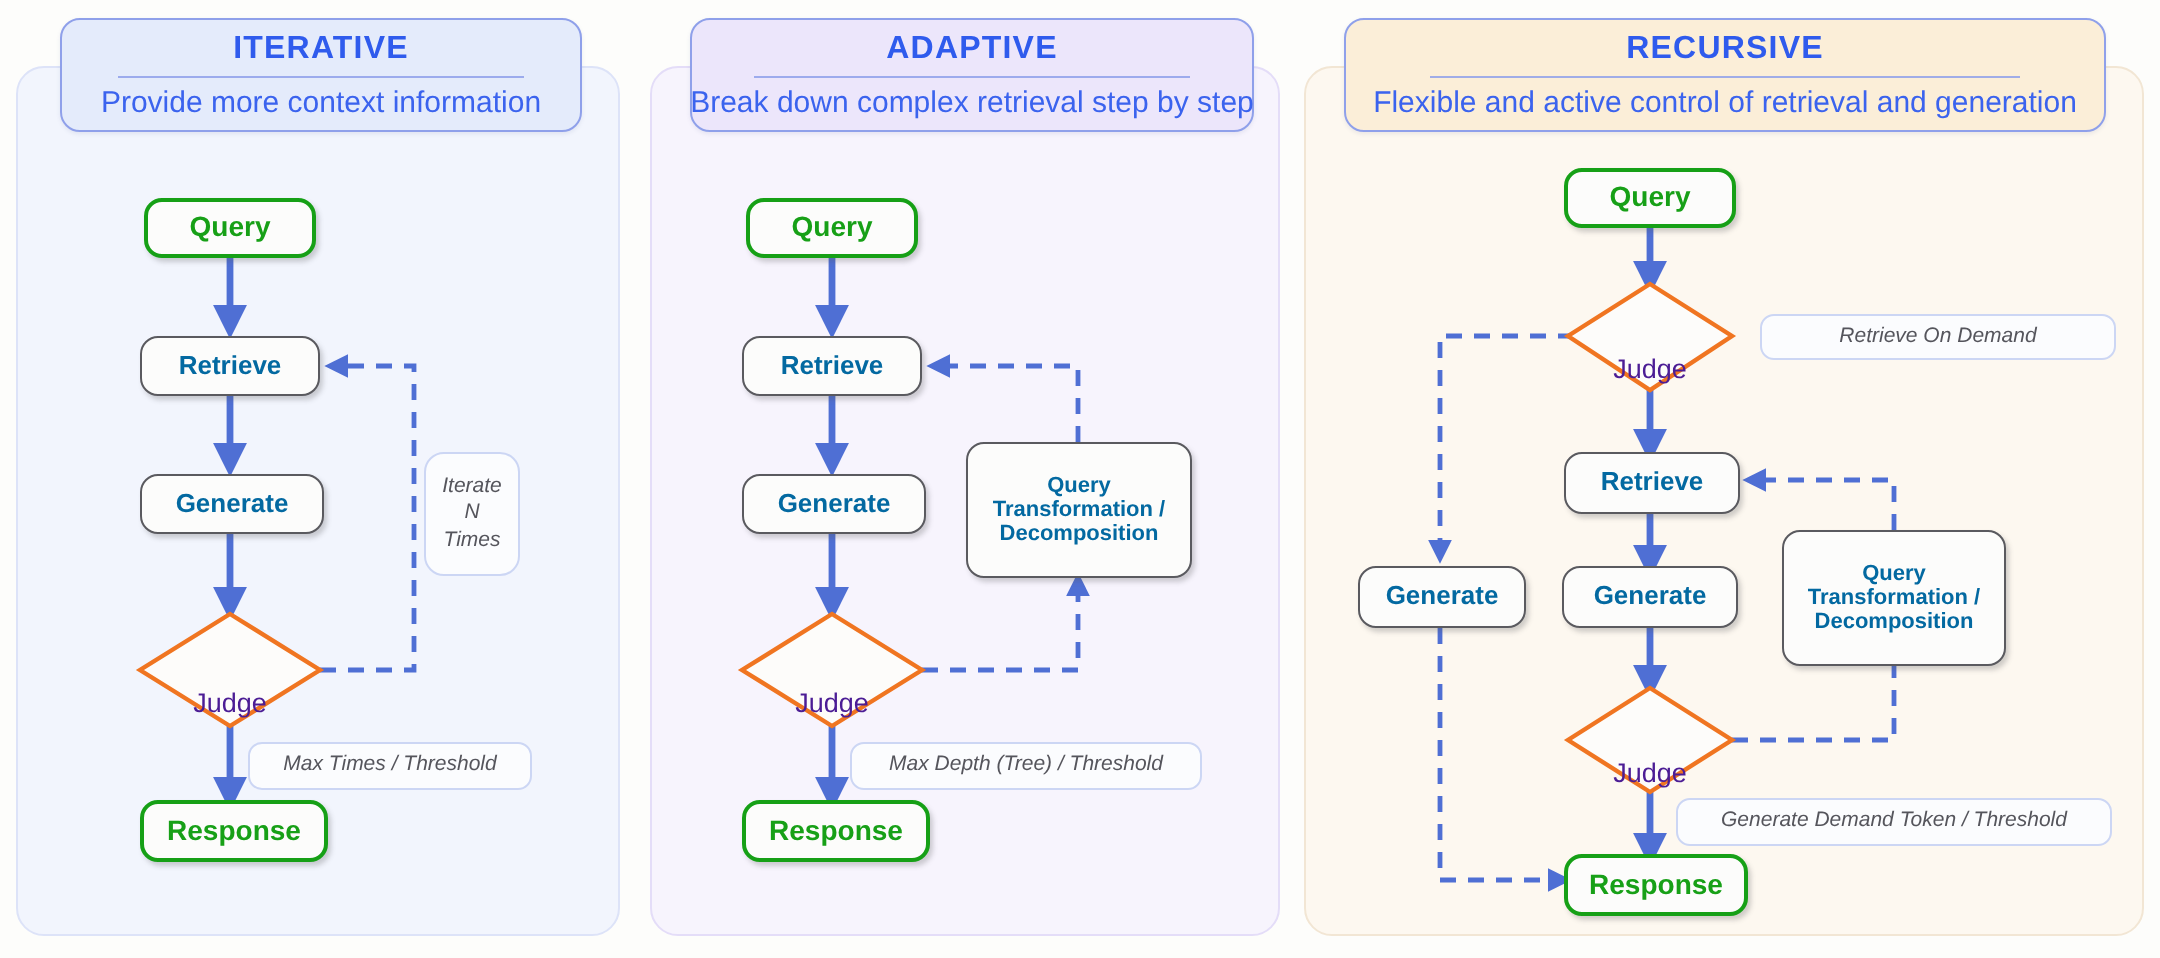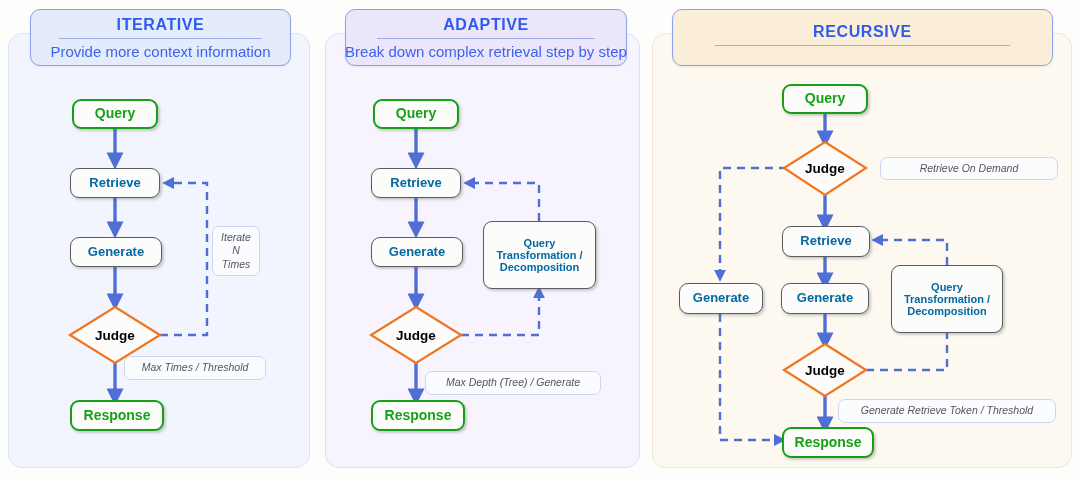--- a/index.html
+++ b/index.html
@@ -26,23 +26,23 @@
         display:flex;align-items:center;justify-content:center;text-align:center;
         box-shadow:1.5px 2px 2.5px rgba(90,90,95,.28);}
   .node .lbl{line-height:1.12;}
   .node.grey{border:1.6px solid #5a5a5f;}
   .node.grey .lbl{color:#0369a1;font-size:13px;font-weight:bold;}
   .node.green{border:2.2px solid #16a016;}
   .node.green .lbl{color:#17a017;font-size:14px;font-weight:bold;}
   .node.multi .lbl{font-size:11px;font-weight:bold;}
 
   .diamond{position:absolute;}
-  .diamond .dlbl{position:absolute;left:0;top:0;width:100%;height:100%;
+  .diamond .dlbl{position:absolute;left:0;top:16px;width:100%;height:100%;
         display:flex;align-items:center;justify-content:center;
-        color:#000000;font-size:13.5px;font-weight:bold;}
+        color:#4c1d95;font-size:13.5px;font-weight:normal;}
 
   .tag{position:absolute;box-sizing:border-box;border-radius:7px;background:#fbfcfe;
        border:1px solid #ccd6f4;display:flex;align-items:center;justify-content:center;
        text-align:center;color:#55555c;font-size:10.5px;font-style:italic;line-height:1.28;}
 
   svg.edges{position:absolute;left:0;top:0;width:1080px;height:479px;pointer-events:none;}
 </style>
 </head>
 <body>
 
@@ -120,24 +120,24 @@
   </div>
   <div class="node grey" style="left:70px;top:237px;width:92px;height:30px;">
     <span class="lbl">Generate</span>
   </div>
   <div class="diamond" style="left:70px;top:307px;width:90px;height:56px;">
     <div class="dlbl">Judge</div>
   </div>
   <div class="node green" style="left:70px;top:400px;width:94px;height:31px;">
     <span class="lbl">Response</span>
   </div>
-  <div class="tag" style="left:212px;top:226px;width:48px;height:50px;white-space:pre-line;">Iterate
+  <div class="tag" style="left:212px;top:226px;width:48px;height:62px;white-space:pre-line;border-radius:10px;">Iterate
 N
 Times</div>
-  <div class="tag" style="left:124px;top:356px;width:142px;height:24px;">Max Times / Threshold</div>
+  <div class="tag" style="left:124px;top:371px;width:142px;height:24px;">Max Times / Threshold</div>
 
   <div class="banner b2">
     <div class="title">ADAPTIVE</div>
     <div class="rule"></div>
     <div class="sub">Break down complex retrieval step by step</div>
   </div>
 
   <div class="node green" style="left:373px;top:99px;width:86px;height:30px;">
     <span class="lbl">Query</span>
   </div>
@@ -151,25 +151,26 @@
     <div class="dlbl">Judge</div>
   </div>
   <div class="node green" style="left:371px;top:400px;width:94px;height:31px;">
     <span class="lbl">Response</span>
   </div>
   <div class="node grey multi" style="left:483px;top:221px;width:113px;height:68px;">
     <span class="lbl" style="white-space:pre-line;">Query
 Transformation /
 Decomposition</span>
   </div>
-  <div class="tag" style="left:425px;top:371px;width:176px;height:24px;">Max Depth (Tree) / Generate</div>
+  <div class="tag" style="left:425px;top:371px;width:176px;height:24px;">Max Depth (Tree) / Threshold</div>
 
   <div class="banner b3">
     <div class="title">RECURSIVE</div>
     <div class="rule"></div>
+    <div class="sub">Flexible and  active control of retrieval and generation</div>
   </div>
 
   <div class="node green" style="left:782px;top:84px;width:86px;height:30px;">
     <span class="lbl">Query</span>
   </div>
   <div class="diamond" style="left:784px;top:142px;width:82px;height:53px;">
     <div class="dlbl">Judge</div>
   </div>
   <div class="node grey" style="left:782px;top:226px;width:88px;height:31px;">
     <span class="lbl">Retrieve</span>
@@ -185,15 +186,15 @@
   </div>
   <div class="node green" style="left:782px;top:427px;width:92px;height:31px;">
     <span class="lbl">Response</span>
   </div>
   <div class="node grey multi" style="left:891px;top:265px;width:112px;height:68px;">
     <span class="lbl" style="white-space:pre-line;">Query
 Transformation /
 Decomposition</span>
   </div>
   <div class="tag" style="left:880px;top:157px;width:178px;height:23px;">Retrieve On  Demand</div>
-  <div class="tag" style="left:838px;top:399px;width:218px;height:24px;">Generate Retrieve Token / Threshold</div>
+  <div class="tag" style="left:838px;top:399px;width:218px;height:24px;">Generate Demand Token / Threshold</div>
 
 </div>
 
 </body></html>

